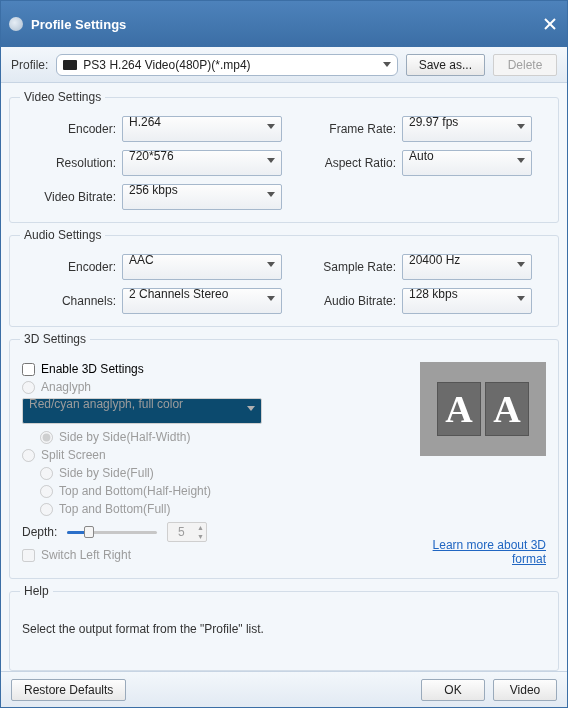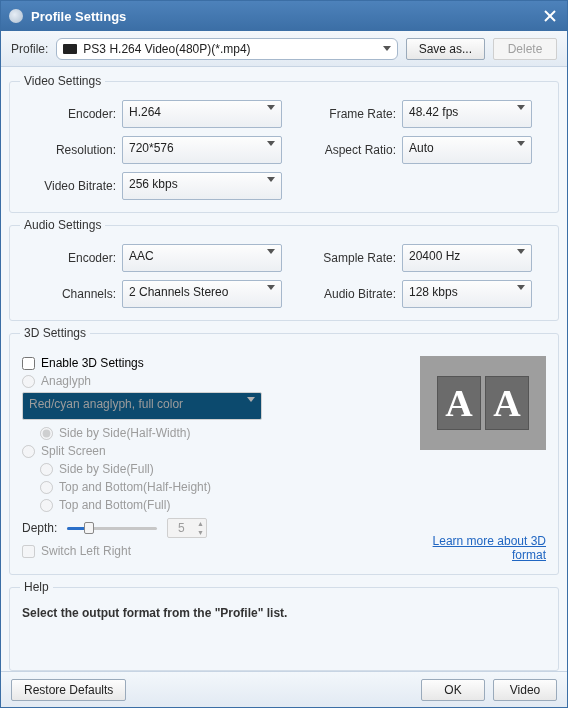--- a/index.html
+++ b/index.html
@@ -1,21 +1,21 @@
 <!DOCTYPE html>
 <html><head>
 <meta charset="utf-8">
 <style>
   * { box-sizing: border-box; margin: 0; padding: 0; font-family: "Segoe UI", Tahoma, sans-serif; font-size: 12px; }
   html, body { width: 568px; height: 708px; overflow: hidden; }
   body { background: #fff; }
 
   .window { width: 568px; height: 708px; display: flex; flex-direction: column; border: 1px solid #3b6ea5; }
 
-  .titlebar { height: 30px; background: linear-gradient(to bottom, #4d82bb, #3b6ea5); display: flex; align-items: center; padding: 0 8px; color: #fff; }
+  .titlebar { height: 46px; background: linear-gradient(to bottom, #4d82bb, #3b6ea5); display: flex; align-items: center; padding: 0 8px; color: #fff; }
   .titlebar .app-icon { width: 14px; height: 14px; border-radius: 50%; background: radial-gradient(circle at 40% 40%, #e6edf5, #aebfd1); margin-right: 8px; }
   .titlebar .title { font-weight: bold; font-size: 13px; flex: 1; }
   .titlebar .close { width: 18px; height: 18px; display: flex; align-items: center; justify-content: center; cursor: pointer; }
   .titlebar .close svg { width: 12px; height: 12px; stroke: #fff; stroke-width: 2; }
 
   .profile-row { height: 36px; background: linear-gradient(to bottom, #f3f7fb, #e2eaf3); border-bottom: 1px solid #c7d4e3; display: flex; align-items: center; padding: 0 10px; gap: 8px; }
   .profile-row .label { color: #3a3a3a; }
   .profile-row .profile-select { flex: 1; height: 22px; background: #fff; border: 1px solid #a6b8cc; border-radius: 6px; display: flex; align-items: center; padding: 0 6px; cursor: pointer; }
   .profile-row .profile-select .ps3 { width: 14px; height: 10px; background: #222; margin-right: 6px; border-radius: 1px; }
   .profile-row .profile-select .text { flex: 1; color: #222; }
@@ -24,21 +24,21 @@
   .btn.wide { min-width: 64px; }
   .btn.disabled { color: #a0a0a0; border-color: #cfcfcf; background: #f5f5f5; cursor: default; }
 
   .body { flex: 1; background: #f3f7fb; padding: 6px 8px 0 8px; overflow: hidden; display: flex; flex-direction: column; gap: 4px; }
 
   .group { position: relative; border: 1px solid #d3dde8; border-radius: 3px; padding: 18px 12px 12px 12px; margin-top: 8px; }
   .group .legend { position: absolute; top: -8px; left: 10px; background: #f3f7fb; padding: 0 4px; color: #333; }
 
   .form-grid { display: grid; grid-template-columns: 100px 160px 30px 90px 130px; row-gap: 8px; align-items: center; }
   .form-grid .lbl { text-align: right; color: #333; padding-right: 6px; white-space: nowrap; }
-  .dropdown { height: 28px; background: linear-gradient(to bottom,#fdfdfd,#eceff3); border: 1px solid #a6b8cc; border-radius: 2px; display: flex; align-items: flex-start; padding: 4px 6px; cursor: pointer; }
+  .dropdown { height: 22px; background: linear-gradient(to bottom,#fdfdfd,#eceff3); border: 1px solid #a6b8cc; border-radius: 2px; display: flex; align-items: flex-end; padding: 12px 6px; cursor: pointer; }
   .dropdown .val { flex: 1; color: #222; }
   .dropdown.disabled { background: #0c4a6e; color: #9c9c9c; border-color: #d0d0d0; cursor: default; }
   .dropdown.disabled .val { color: #9c9c9c; }
   .dropdown.disabled .caret { border-top-color: #b0b0b0; }
 
   .chk-row { display: flex; align-items: center; gap: 6px; margin: 4px 0; }
   .chk-row input[type=checkbox] { width: 13px; height: 13px; }
   .chk-row input[type=radio] { width: 13px; height: 13px; }
   .chk-row.disabled, .chk-row.disabled label { color: #9c9c9c; }
   .radio-sub { margin-left: 18px; }
@@ -57,21 +57,21 @@
   .depth-row .lbl2 { color: #333; }
   .slider { width: 90px; height: 16px; position: relative; }
   .slider .track { position: absolute; top: 7px; left: 0; right: 0; height: 3px; background: #c7c7c7; border-radius: 2px; }
   .slider .fill { position: absolute; top: 7px; left: 0; width: 22%; height: 3px; background: #2a6fc9; border-radius: 2px; }
   .slider .thumb { position: absolute; top: 2px; left: 18%; width: 10px; height: 12px; background: #f5f5f5; border: 1px solid #888; border-radius: 2px; }
   .spinner { width: 40px; height: 20px; border: 1px solid #cfcfcf; background: #f3f3f3; border-radius: 2px; display: flex; align-items: center; color: #9c9c9c; }
   .spinner .num { flex: 1; text-align: center; }
   .spinner .arrows { width: 12px; display: flex; flex-direction: column; }
   .spinner .arrows span { height: 9px; font-size: 7px; text-align: center; color: #9c9c9c; line-height: 9px; }
 
-  .help-text { color: #333; margin-top: 0; font-weight: bold; }
+  .help-text { color: #333; margin-top: 12px; }
 
   .footer { height: 36px; background: linear-gradient(to bottom, #f3f7fb, #e2eaf3); border-top: 1px solid #c7d4e3; display: flex; align-items: center; padding: 0 10px; gap: 8px; }
   .footer .spacer { flex: 1; }
 </style>
 </head>
 <body>
 
 <div class="window">
 
   <div class="titlebar">
@@ -102,21 +102,21 @@
       <div class="legend">Video Settings</div>
       <div class="form-grid">
         <div class="lbl">Encoder:</div>
         <div class="dropdown">
             <span class="val">H.264</span>
             <span class="caret"></span>
           </div>
         <div></div>
         <div class="lbl">Frame Rate:</div>
         <div class="dropdown">
-            <span class="val">48.42 fps</span>
+            <span class="val">29.97 fps</span>
             <span class="caret"></span>
           </div>
 
         <div class="lbl">Resolution:</div>
         <div class="dropdown">
             <span class="val">720*576</span>
             <span class="caret"></span>
           </div>
         <div></div>
         <div class="lbl">Aspect Ratio:</div>

